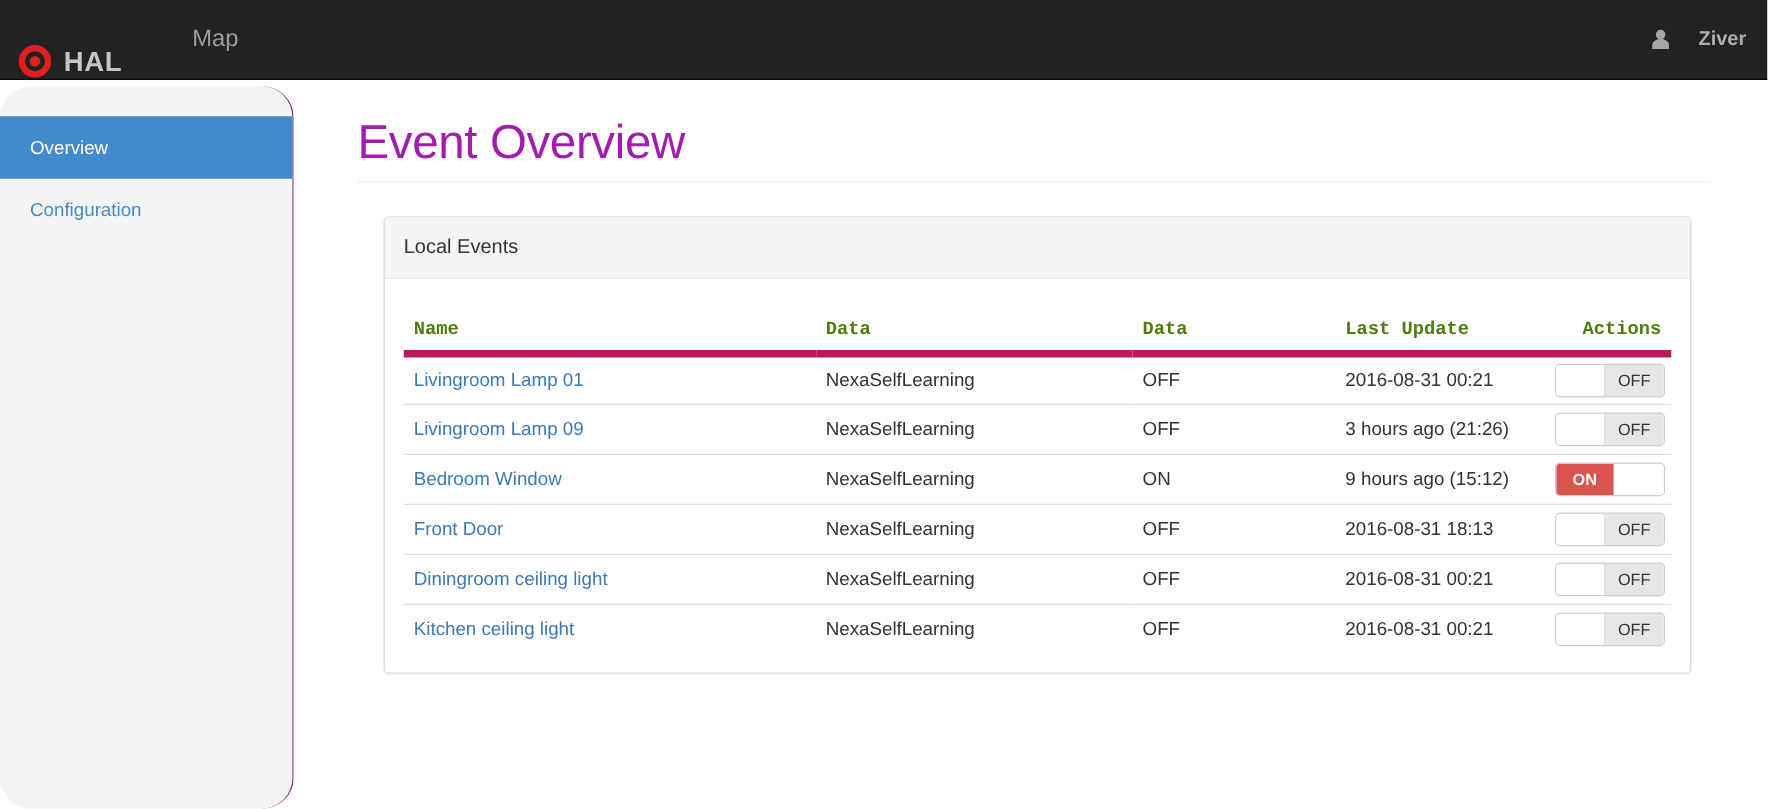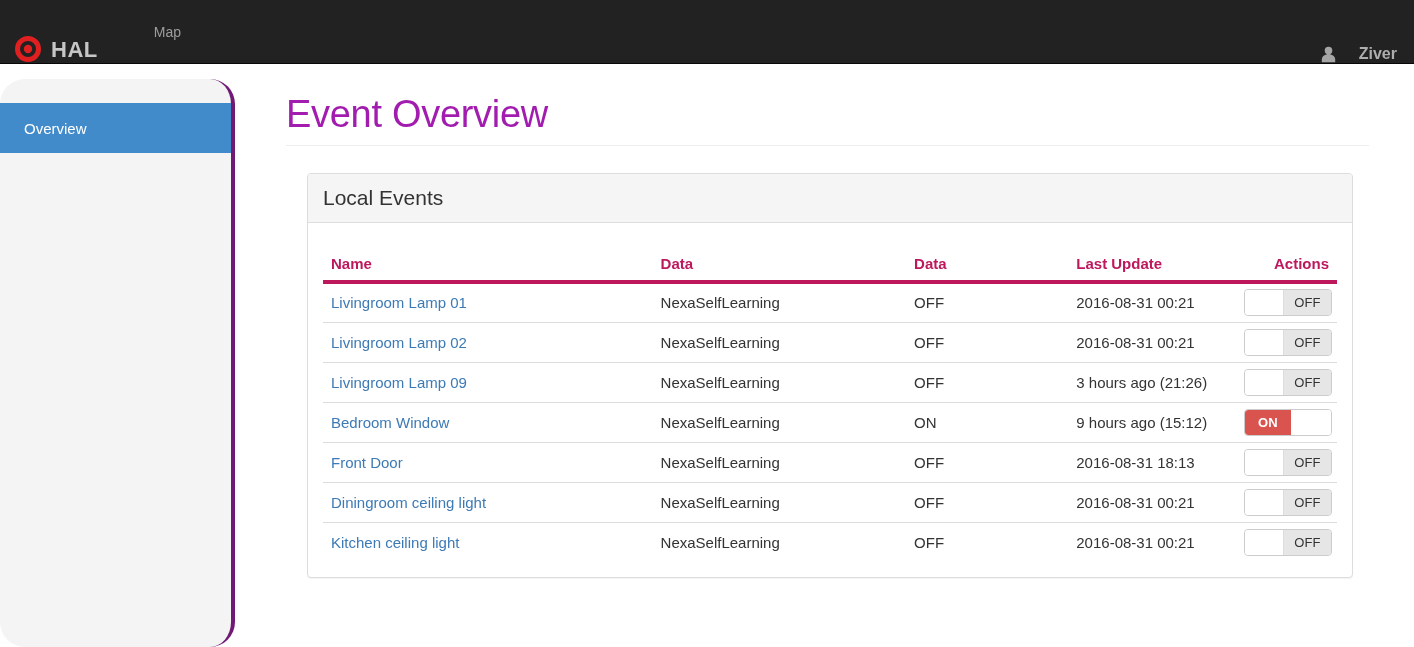--- a/index.html
+++ b/index.html
@@ -20,58 +20,58 @@
     height:64px;background:var(--navbar);border-bottom:1px solid #080808;
     display:flex;align-items:stretch;
   }
   .brand{
     display:flex;align-items:flex-end;gap:9px;padding:0 16px 0 14px;
     color:#c6c6c6;font-size:22px;font-weight:bold;letter-spacing:.5px;
     text-decoration:none;cursor:pointer;
   }
   .nav{display:flex;margin-left:18px;}
   .nav-item{
-    display:flex;align-items:center;padding:0 22px;font-size:14px;
+    display:flex;align-items:center;padding:0 22px;font-size:19px;
     color:#9d9d9d;text-decoration:none;cursor:pointer;
   }
   .nav-item.active{background:#080808;color:#fff;}
   .user{
-    margin-left:auto;display:flex;align-items:flex-end;gap:22px;
-    padding:0 17px;color:#aeaeae;font-size:16px;font-weight:bold;cursor:pointer;
+    margin-left:auto;display:flex;align-items:center;gap:22px;
+    padding:12px 17px;color:#aeaeae;font-size:16px;font-weight:bold;cursor:pointer;
   }
   
   .sidebar{
-    position:absolute;top:79px;left:0;bottom:0;width:235px;
-    background:#f4f4f4;border-right:4px solid #701a75;padding-top:24px;border-radius:25px;
+    position:absolute;top:69px;left:0;bottom:0;width:235px;
+    background:#f4f4f4;border-right:1px solid #701a75;padding-top:24px;border-radius:25px;
   }
   .side-item{
     display:flex;align-items:center;height:50px;padding-left:24px;
     font-size:15px;color:var(--accent);text-decoration:none;cursor:pointer;
   }
   .side-item.active{background:var(--accent);color:#fff;}
   
   .content{margin-left:235px;}
   .page-title{
     margin:29px 45px 0 51px;padding-bottom:10px;border-bottom:1px solid #eee;
     font-size:38px;line-height:42px;font-weight:500;color:#a21caf;letter-spacing:-.3px;
   }
   .panel{
     margin:27px 0 0 72px;width:1046px;background:#fff;
     border:1px solid #ddd;border-radius:4px;box-shadow:0 1px 1px rgba(0,0,0,.05);
   }
   .panel-heading{
     padding:15px;background:#f5f5f5;border-bottom:1px solid #ddd;
-    border-radius:3px 3px 0 0;font-size:21px;line-height:18px;color:#333;
+    border-radius:3px 3px 0 0;font-size:16px;line-height:18px;color:#333;
   }
   .panel-body{padding:15px;}
   
   table{width:100%;border-collapse:collapse;table-layout:fixed;}
   th{
-    text-align:left;font-size:15px;color:#be185d;
-    padding:17px 8px 8px;border-bottom:4px solid #be185d;
+    text-align:left;font-size:15px;color:#4d7c0f;
+    padding:17px 8px 8px;border-bottom:6px solid #be185d;font-family:Liberation Mono, monospace;
   }
   th.actions,td.actions{text-align:right;}
   col.c-name{width:32.5%;} col.c-type{width:25%;} col.c-data{width:16%;}
   col.c-update{width:16.5%;} col.c-actions{width:10%;}
   td{
     font-size:15px;color:#333;padding:0 8px;height:40px;
     border-top:1px solid #ddd;white-space:nowrap;overflow:hidden;
   }
   .link{color:var(--link);text-decoration:none;cursor:pointer;}
   
@@ -110,20 +110,21 @@
       <svg width="17" height="17" viewBox="0 0 16 16" fill="#a5a5a5">
         <path d="M8 .8a3.6 3.6 0 0 1 3.6 3.6c0 1.5-.9 2.8-2.2 3.4 2.8.6 4.9 2.4 4.9 4.7v2.7H1.7v-2.7c0-2.3 2.1-4.1 4.9-4.7A3.7 3.7 0 0 1 4.4 4.4 3.6 3.6 0 0 1 8 .8z"></path>
       </svg>
     </span>
     <span>Ziver</span>
   </a>
 </header>
 
 <aside class="sidebar">
   <a class="side-item active">Overview</a>
+  <a class="side-item">Configuration</a>
 </aside>
 
 <main class="content">
   <h1 class="page-title">Event Overview</h1>
 
   <section class="panel">
     <div class="panel-heading">Local Events</div>
     <div class="panel-body">
       <table>
         <colgroup>
@@ -147,30 +148,20 @@
               <td><a class="link">Livingroom Lamp 01</a></td>
               <td>NexaSelfLearning</td>
               <td>OFF</td>
               <td>2016-08-31 00:21</td>
               <td class="actions"><div class="switch off">
                   <span class="sw-handle"></span>
                   <span class="sw-label">OFF</span>
                 </div></td>
             </tr>
             <tr>
-              <td><a class="link">Livingroom Lamp 02</a></td>
-              <td>NexaSelfLearning</td>
-              <td>OFF</td>
-              <td>2016-08-31 00:21</td>
-              <td class="actions"><div class="switch off">
-                  <span class="sw-handle"></span>
-                  <span class="sw-label">OFF</span>
-                </div></td>
-            </tr>
-            <tr>
               <td><a class="link">Livingroom Lamp 09</a></td>
               <td>NexaSelfLearning</td>
               <td>OFF</td>
               <td>3 hours ago (21:26)</td>
               <td class="actions"><div class="switch off">
                   <span class="sw-handle"></span>
                   <span class="sw-label">OFF</span>
                 </div></td>
             </tr>
             <tr>

